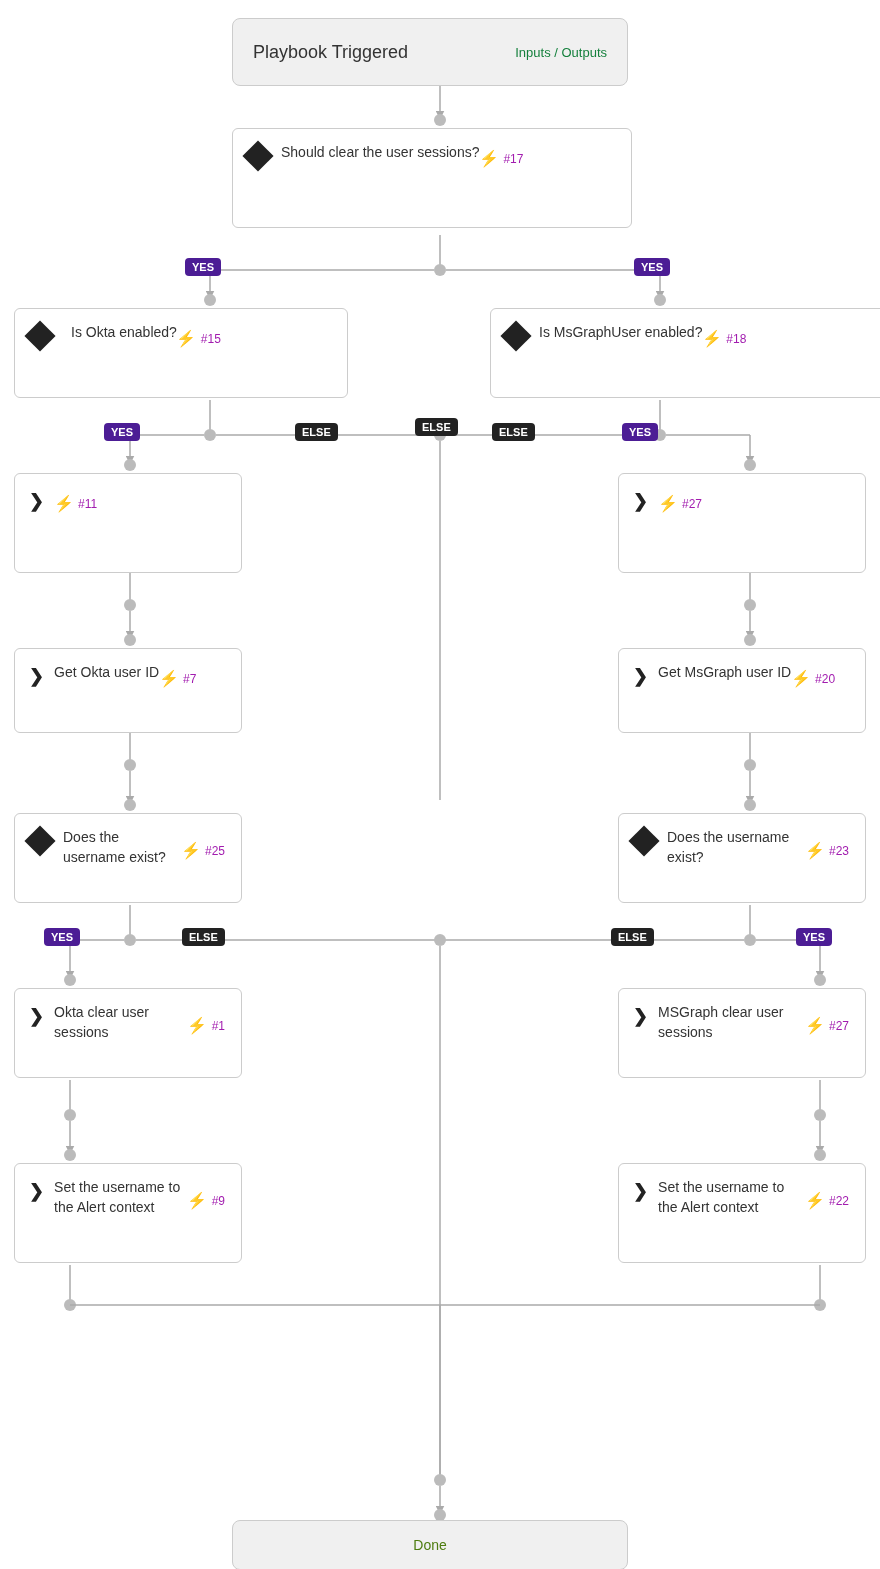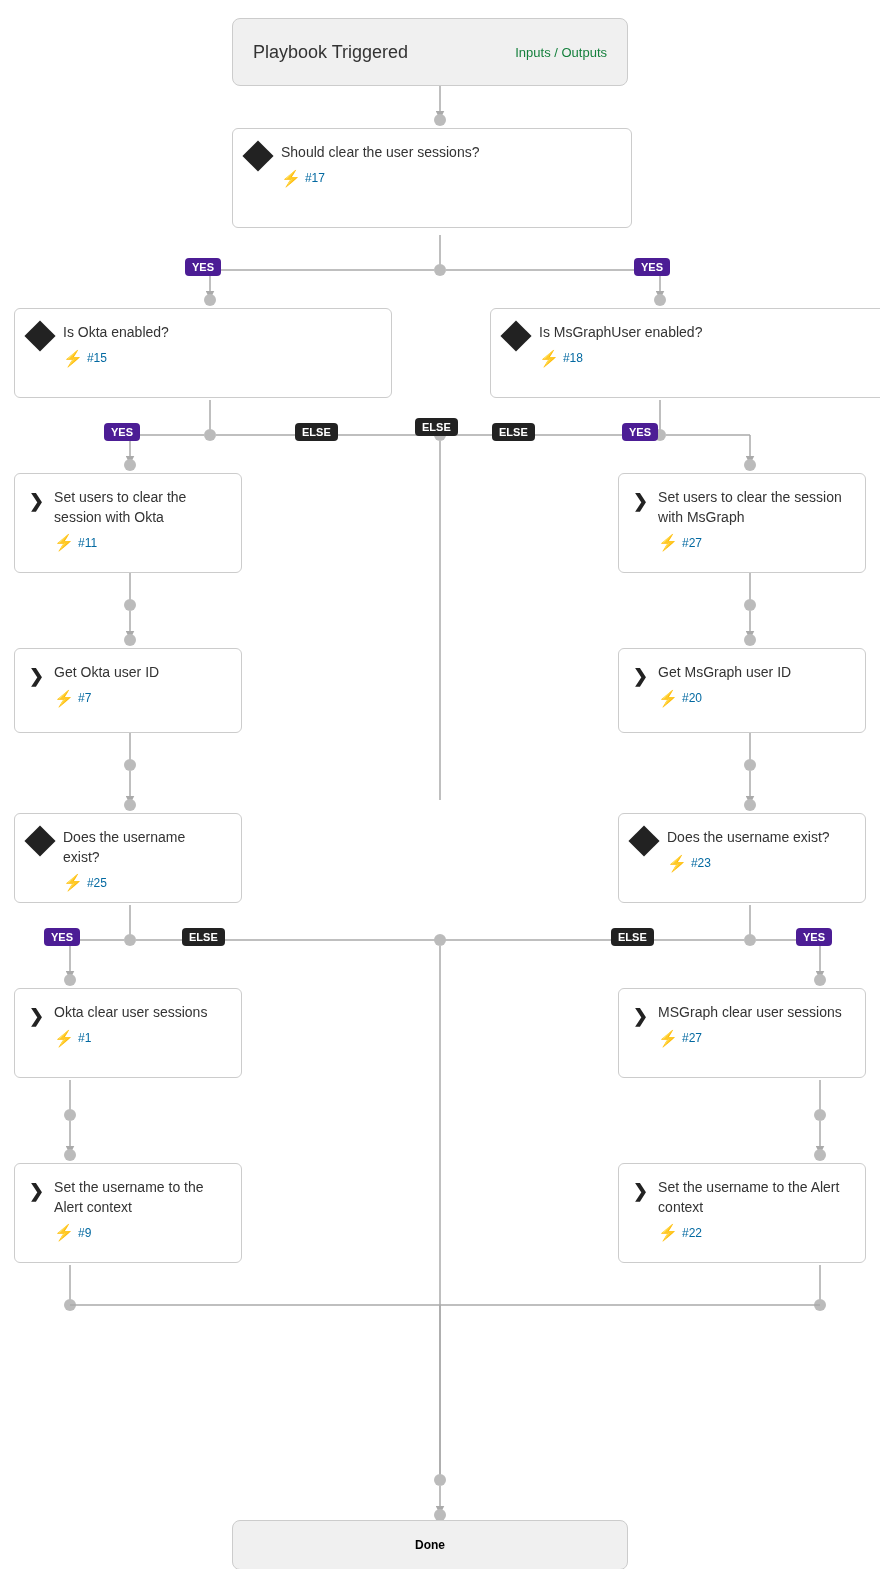--- a/index.html
+++ b/index.html
@@ -79,21 +79,21 @@
       color: #222;
       font-size: 18px;
       margin-right: 10px;
       margin-top: 2px;
       flex-shrink: 0;
       font-weight: 900;
     }
 
     .node-text {
       display: flex;
-      flex-direction: column;
+      flex-direction: row;
     }
 
     .node-label {
       font-size: 14px;
       color: #333;
       font-weight: 400;
       line-height: 1.4;
     }
 
     .node-id-row {
@@ -103,21 +103,21 @@
     }
 
     .lightning {
       color: #f5a623;
       font-size: 16px;
       margin-right: 4px;
     }
 
     .node-id {
       font-size: 12px;
-      color: #0369a1;
+      color: #a21caf;
     }
 
     
     .badge {
       position: absolute;
       border-radius: 4px;
       font-size: 11px;
       font-weight: 700;
       padding: 3px 7px;
       color: #fff;
@@ -151,23 +151,23 @@
     .done-node {
       background: #f0f0f0;
       border: 1.5px solid #ccc;
       border-radius: 8px;
       display: flex;
       align-items: center;
       justify-content: center;
     }
 
     .done-label {
-      font-size: 12px;
-      font-weight: 700;
-      color: #000000;
+      font-size: 14px;
+      font-weight: 400;
+      color: #4d7c0f;
     }
 
     
     circle.dot {
       fill: #bbb;
     }
   </style>
 </head>
 <body>
 
@@ -293,21 +293,21 @@
       </div>
     </div>
   </div>
 
   <div class="badge badge-yes" style="left:185px; top:258px;">YES</div>
 
   <div class="badge badge-yes" style="left:634px; top:258px;">YES</div>
 
   <div class="badge badge-else" style="left:415px; top:418px;">ELSE</div>
 
-  <div class="node node-condition" style="left:14px; top:308px; width:378px; height:90px;">
+  <div class="node node-condition" style="left:14px; top:308px; width:334px; height:90px;gap:8px;">
     <div class="diamond-icon"></div>
     <div class="node-text">
       <span class="node-label">Is Okta enabled?</span>
       <div class="node-id-row">
         <span class="lightning">⚡</span>
         <span class="node-id">#15</span>
       </div>
     </div>
   </div>
 
@@ -326,32 +326,30 @@
 
   <div class="badge badge-else" style="left:295px; top:423px;">ELSE</div>
 
   <div class="badge badge-yes" style="left:622px; top:423px;">YES</div>
 
   <div class="badge badge-else" style="left:492px; top:423px;">ELSE</div>
 
   <div class="node node-action" style="left:14px; top:473px; width:228px; height:100px;">
     <span class="arrow-icon">❯</span>
     <div class="node-text">
-      <span class="node-label">Set users to clear the session with Okta</span>
       <div class="node-id-row">
         <span class="lightning">⚡</span>
         <span class="node-id">#11</span>
       </div>
     </div>
   </div>
 
   <div class="node node-action" style="left:618px; top:473px; width:248px; height:100px;">
     <span class="arrow-icon">❯</span>
     <div class="node-text">
-      <span class="node-label">Set users to clear the session with MsGraph</span>
       <div class="node-id-row">
         <span class="lightning">⚡</span>
         <span class="node-id">#27</span>
       </div>
     </div>
   </div>
 
   <div class="node node-action" style="left:14px; top:648px; width:228px; height:85px;">
     <span class="arrow-icon">❯</span>
     <div class="node-text">

